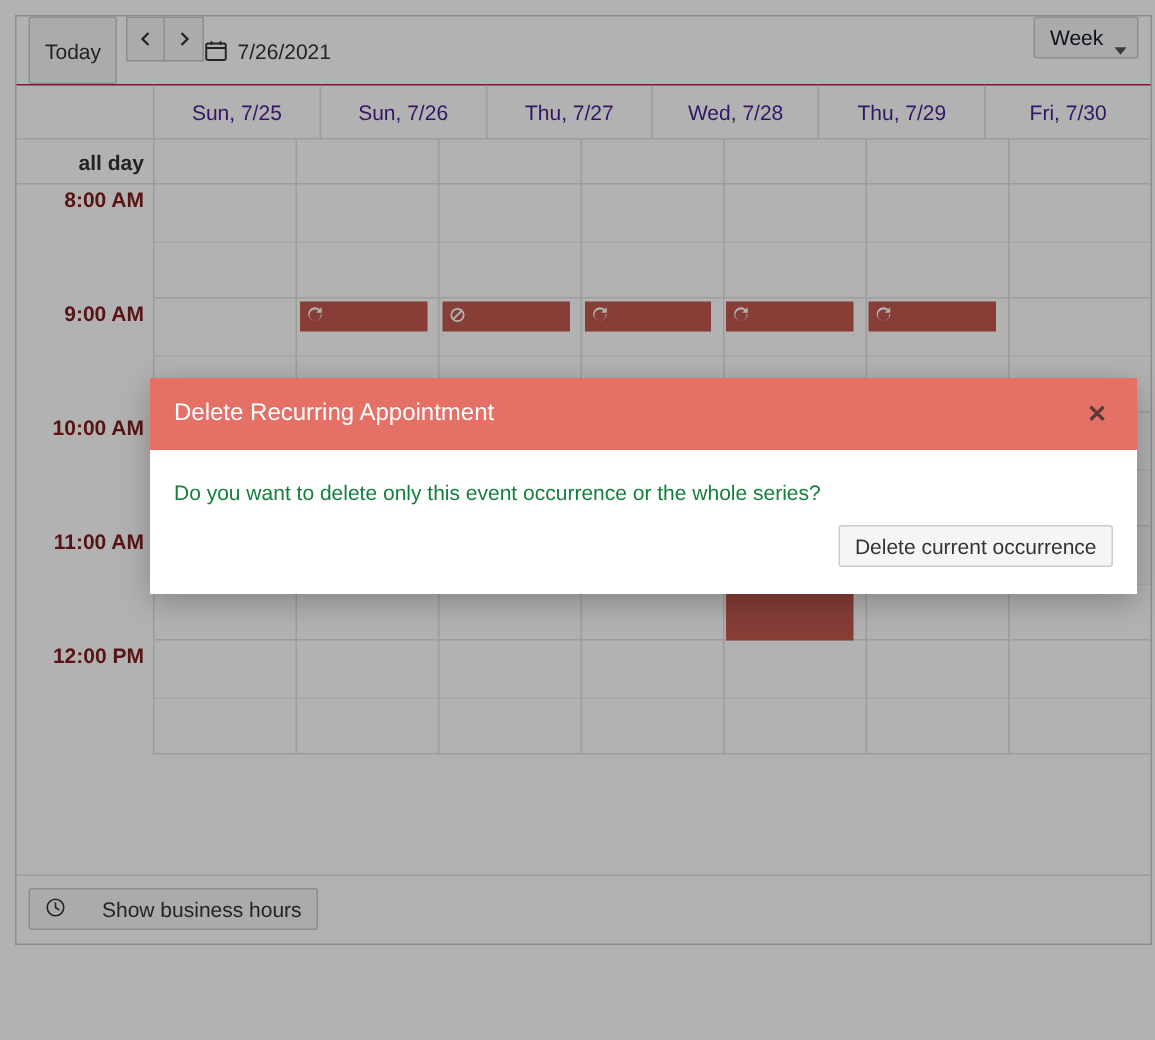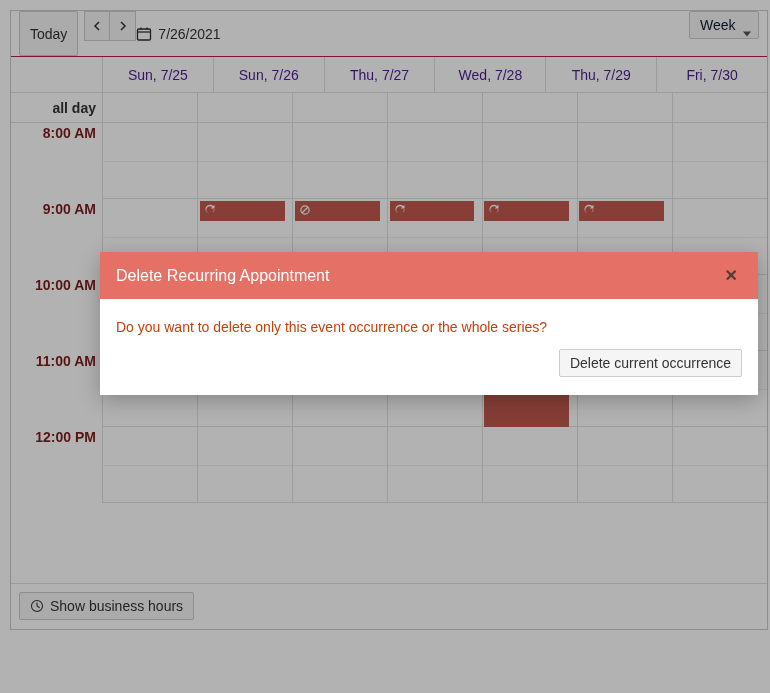--- a/index.html
+++ b/index.html
@@ -35,21 +35,21 @@
   .slot::before { content:""; position:absolute; left:0; right:0; top:50%; border-top:1px solid #f0f0f0; }
   .events-layer { position:absolute; left:92px; right:0; top:0; bottom:0; }
   .evt { position:absolute; background:#c0594f; color:#fff; font-size:12px; padding:4px 4px 2px 4px; overflow:hidden; border-radius:0; }
   .evt .rec-icon { position:absolute; top:3px; left:4px; }
   .footer { height: 44px; border-top: 1px solid #e0e0e0; display:flex; align-items:center; padding:0 8px; }
   .footer .clock-icon { margin-right:4px; display:inline-flex; }
   .overlay { position:absolute; inset:0; background:rgba(0,0,0,0.3); }
   .dialog { position:absolute; left:70px; top:252px; width:658px; background:#fff; box-shadow:0 5px 20px rgba(0,0,0,0.25);margin-left:30px; }
   .dialog-header { background:#e57066; color:#fff; display:flex; align-items:center; justify-content:space-between; padding:14px 16px; font-size:16px; }
   .dialog-close { color:#5a3a36; cursor:pointer; font-size:16px; font-weight:bold; background:none; border:none; padding:0 4px; }
-  .dialog-body { padding:20px 16px 14px 16px; font-size:14px; color:#c2410c; }
+  .dialog-body { padding:20px 16px 14px 16px; font-size:14px; color:#15803d; }
   .dialog-actions { display:flex; justify-content:flex-end; gap:10px; padding:0 16px 18px 16px; }
   .dialog-actions .btn { background:#f5f5f5; }
   svg { display:block; }
 </style>
 </head>
 <body>
 
 <div class="stage">
   <div class="scheduler">
 
@@ -212,21 +212,21 @@
           </span>
         </div>
 
         <div class="evt" style="left:calc(14.2857% * 4 + 2px); width:calc(14.2857% - 10px); top:228px; height:76px; padding-top:24px;">
           <span>with HR</span>
         </div>
       </div>
     </div>
 
     <div class="footer">
-      <button class="btn" style="display:flex;align-items:center;gap:2px;">
+      <button class="btn" style="display:flex;gap:20px;">
         <span class="clock-icon">
           <svg width="14" height="14" viewBox="0 0 16 16">
               <circle cx="8" cy="8" r="6.3" fill="none" stroke="#333" stroke-width="1.2"></circle>
               <path d="M8 4v4l3 2" fill="none" stroke="#333" stroke-width="1.2"></path>
             </svg>
         </span>
         <span>Show business hours</span>
       </button>
     </div>
 

